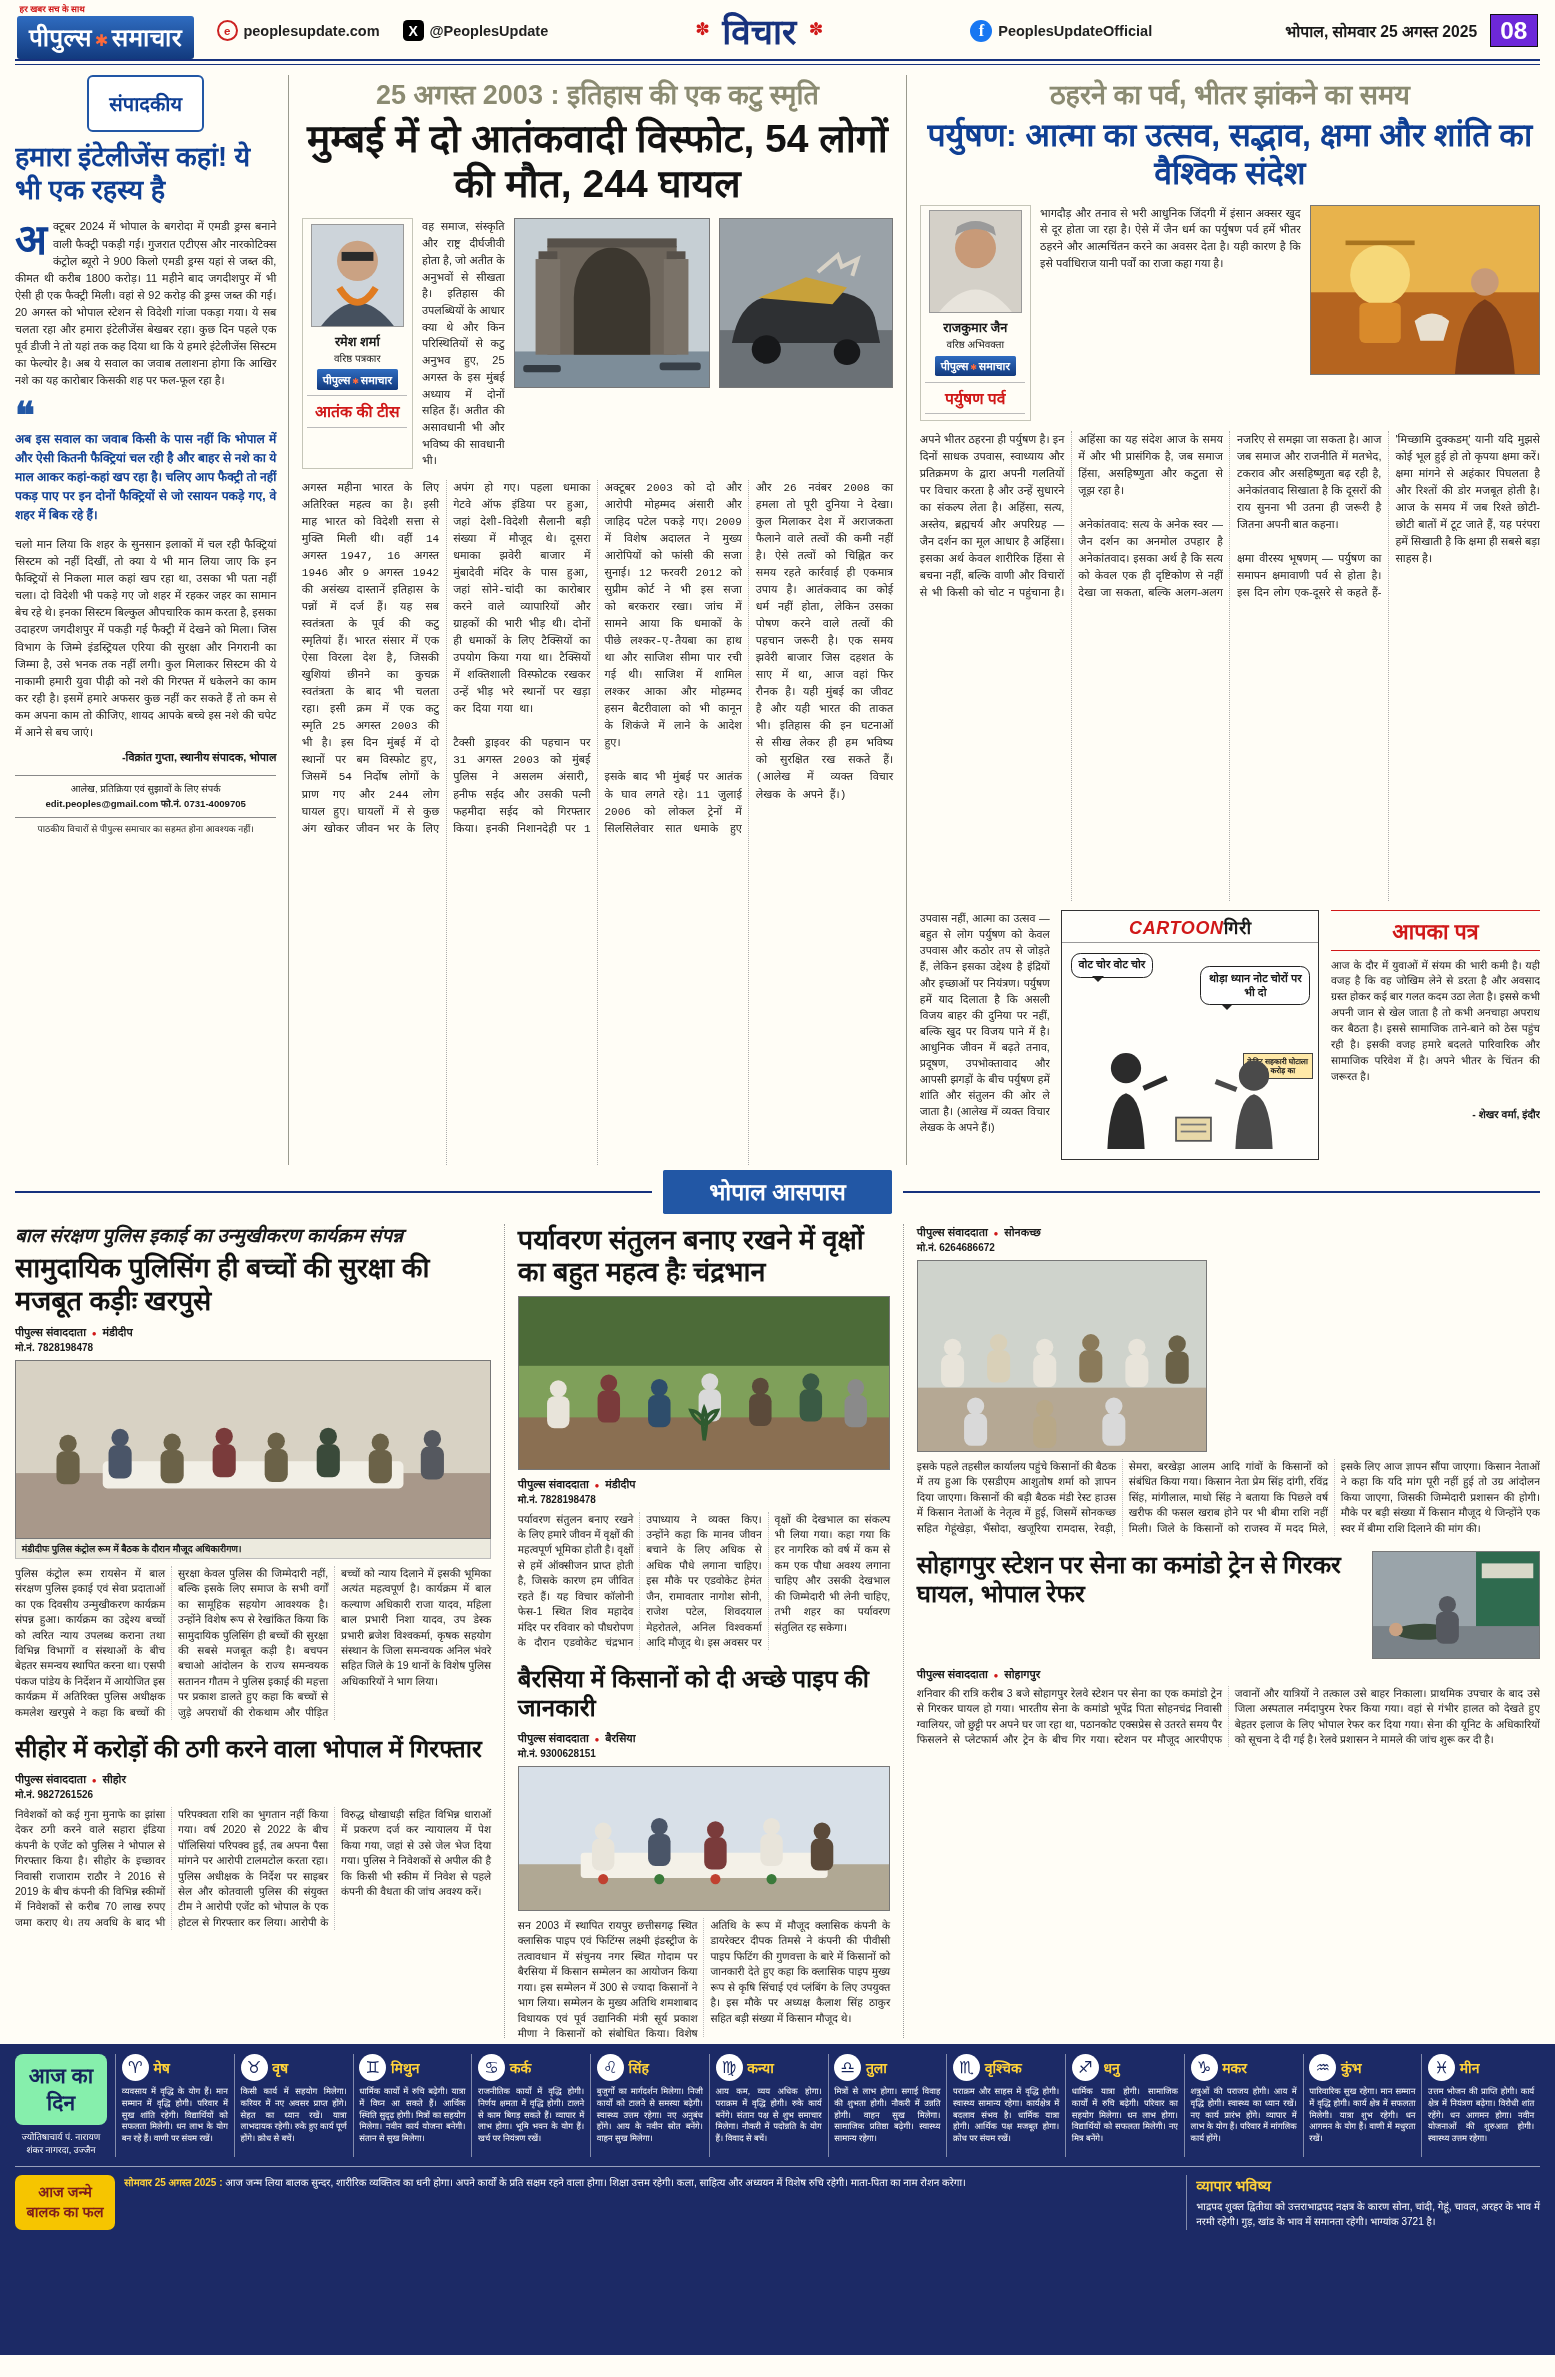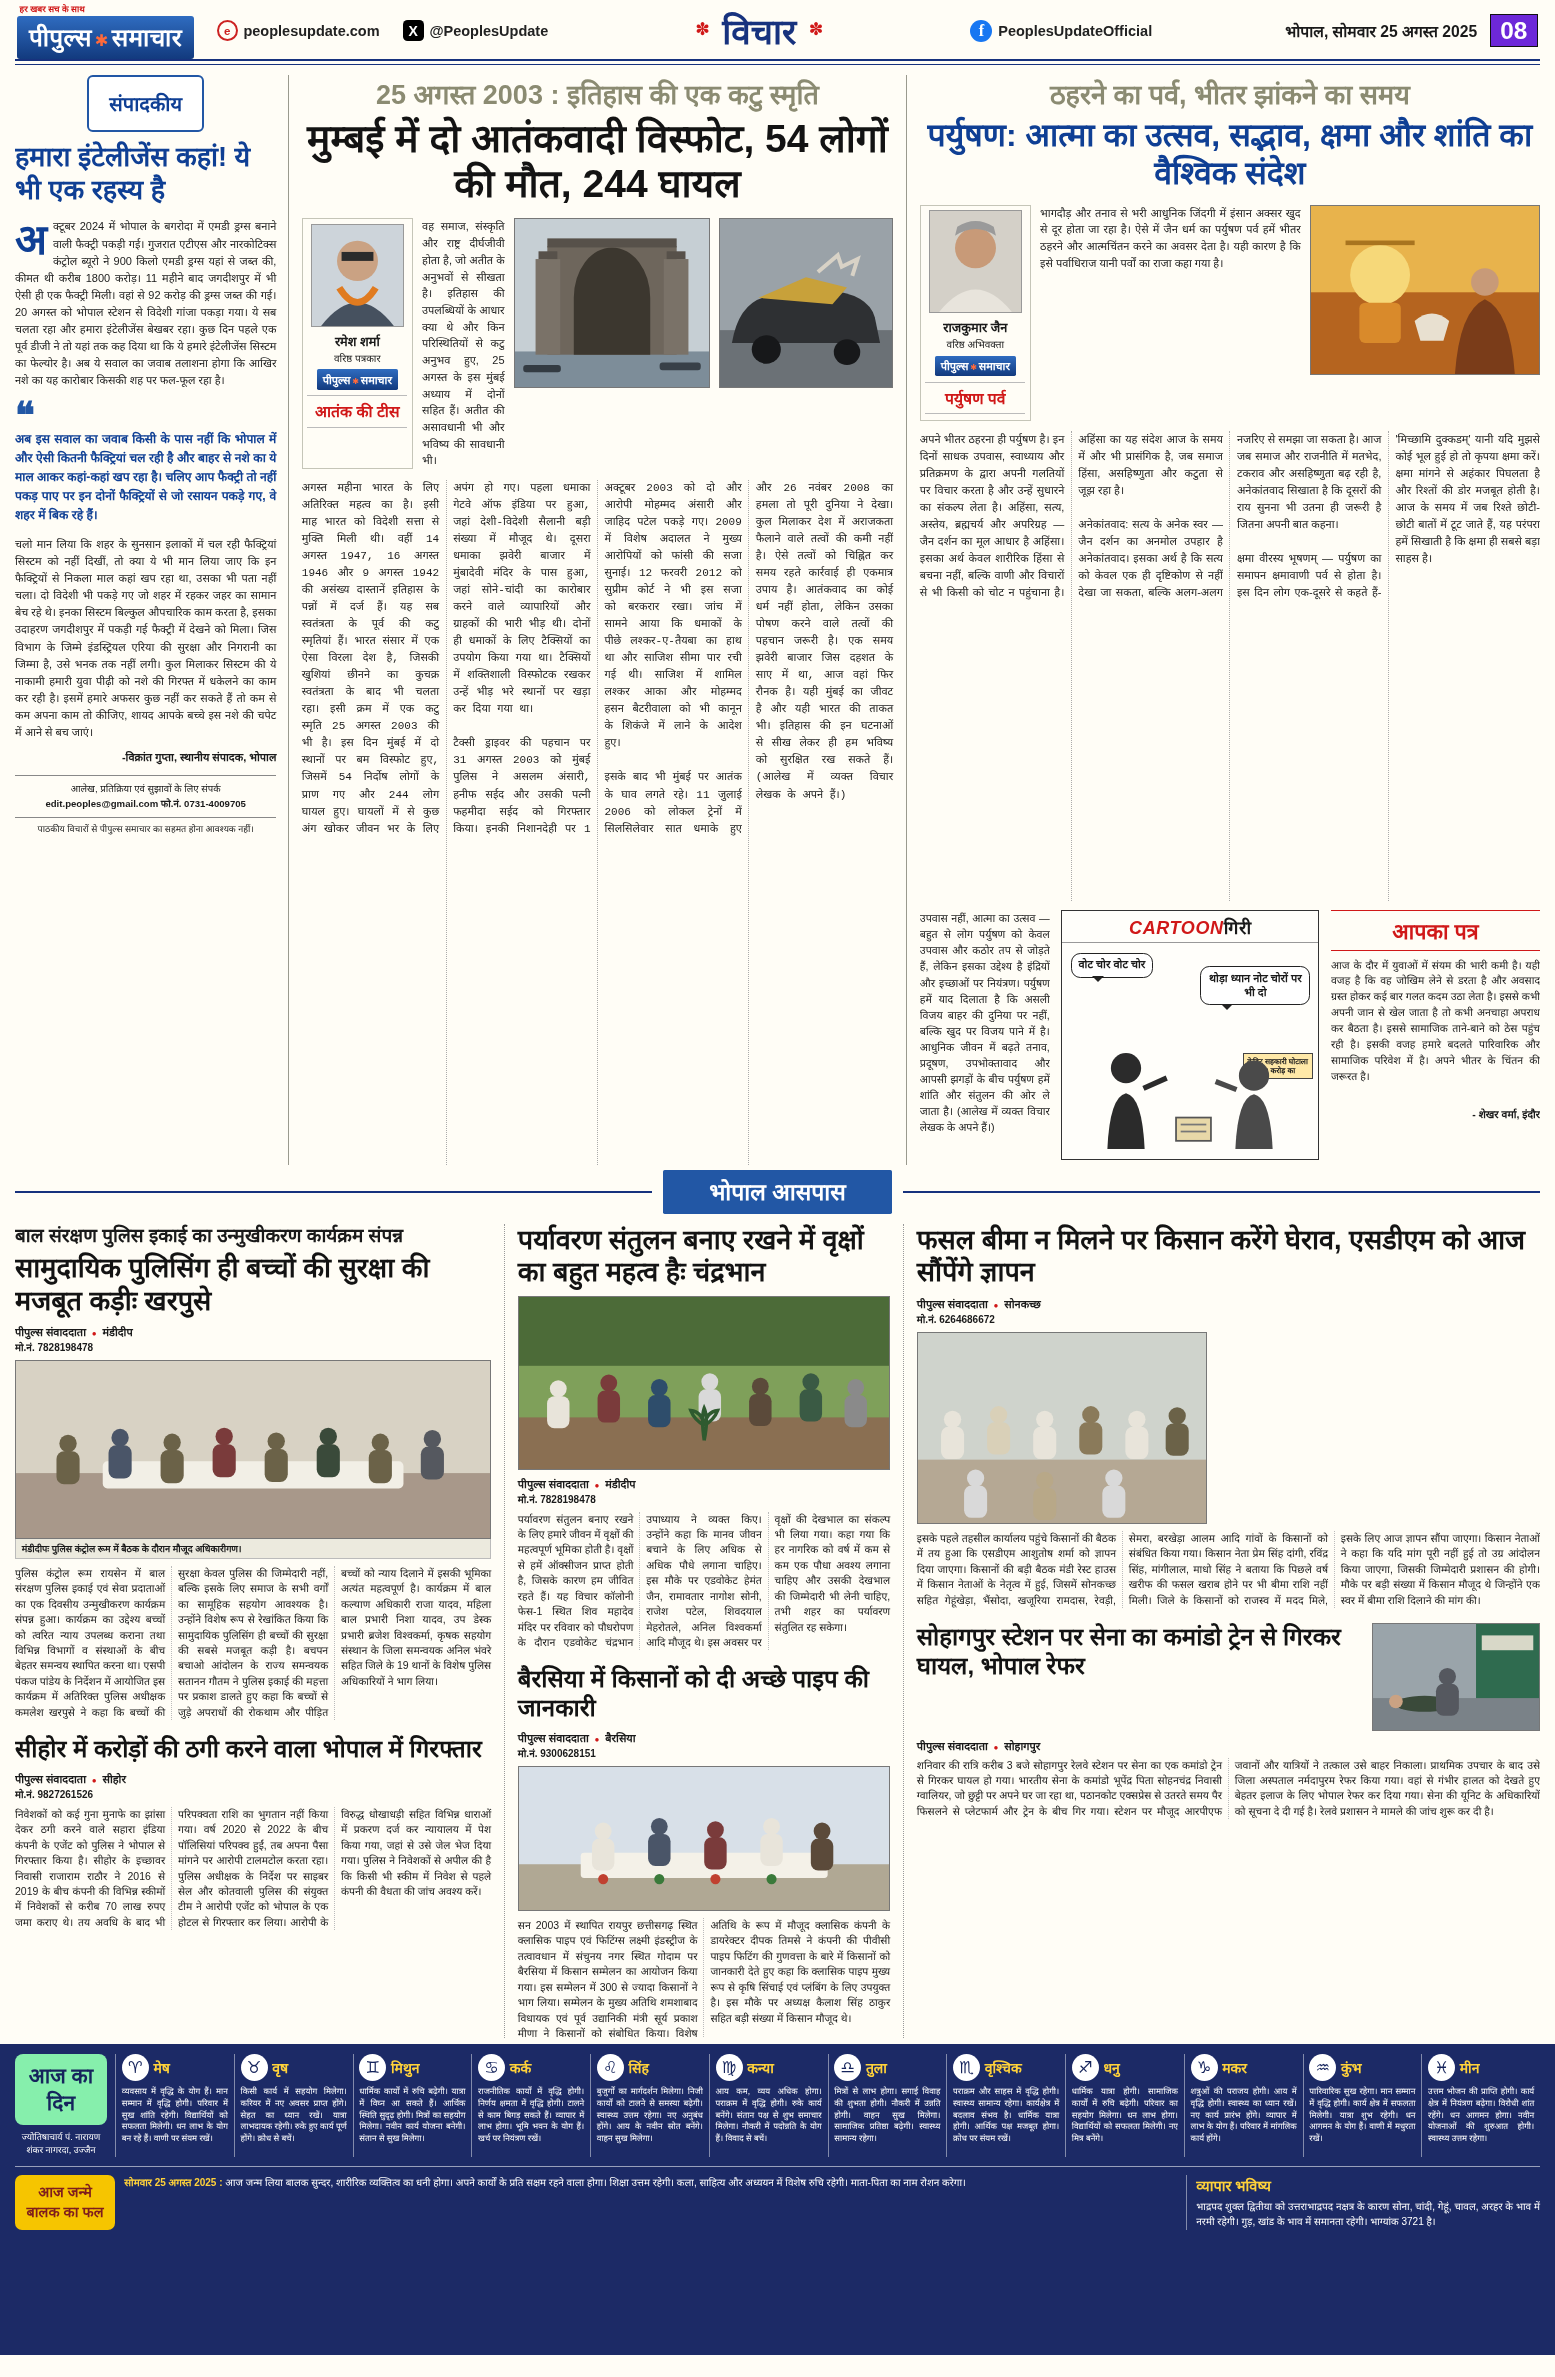--- a/index.html
+++ b/index.html
@@ -80,21 +80,21 @@
   .band { display:flex; align-items:center; gap:11.6px; margin:4.6px 0 1.2px; }
   .band::before,.band::after { content:""; flex:1; border-top:2.9px double #17327e; }
   .band-label { background:#2257a5; color:#fff; font-size:23px; font-weight:800; padding:4.6px 46px 7px; border-radius:1.7px; }
 
   
   .mid-zone { display:flex; height:823px; padding-top:9.3px; overflow:hidden; }
   .mcol1 { width:489px; padding-right:12.8px; overflow:hidden; }
   .mcol2 { width:400px; padding:0 12.8px; border-left:0.6px dotted #999; border-right:0.6px dotted #999; overflow:hidden; }
   .mcol3 { flex:1; padding-left:12.8px; overflow:hidden; }
   .story { margin-bottom:15px; }
-  .story-kicker { font-size:19px; font-weight:bold; margin-bottom:4.6px; line-height:1.25; }
+  .story-kicker { font-size:19px; font-weight:bold; margin-bottom:4.6px; line-height:1.25;font-style:italic; }
   .story-headline { font-size:27px; font-weight:800; line-height:1.2; margin-bottom:7px; color:#131313; }
   .story-headline.small { font-size:24px; }
   .byline-row { display:flex; align-items:baseline; gap:5.8px; font-weight:bold; font-size:11px; }
   .byline-row .bullet { color:#d01818; font-size:8.1px; }
   .phone { font-size:10px; font-weight:bold; margin:1.2px 0 5.8px; }
   .caption { background:#eceade; font-size:9.3px; font-weight:bold; padding:2.9px 5.8px; border:0.6px solid #bbb; border-top:none; margin-bottom:7px; }
   .story-body { column-count:3; column-gap:12.8px; column-rule:0.6px dotted #bbb; font-size:10.5px; line-height:1.47; text-align:justify; }
   .story-body.two { column-count:2; }
   .story-row { display:flex; gap:9.3px; margin-bottom:7px; }
   .story-row .flow { flex:1; font-size:10.5px; line-height:1.47; text-align:justify; }
@@ -401,21 +401,20 @@
             <use href="#prsn" x="450" y="104" fill="#e8e4da"></use>
             <use href="#prsn" x="540" y="112" fill="#5b4a3a"></use>
           </svg>
         </div>
         <div class="story-body two">सन 2003 में स्थापित रायपुर छत्तीसगढ़ स्थित क्लासिक पाइप एवं फिटिंग्स लक्ष्मी इंडस्ट्रीज के तत्वावधान में संचुनय नगर स्थित गोदाम पर बैरसिया में किसान सम्मेलन का आयोजन किया गया। इस सम्मेलन में 300 से ज्यादा किसानों ने भाग लिया। सम्मेलन के मुख्य अतिथि शमशाबाद विधायक एवं पूर्व उद्यानिकी मंत्री सूर्य प्रकाश मीणा ने किसानों को संबोधित किया। विशेष अतिथि के रूप में मौजूद क्लासिक कंपनी के डायरेक्टर दीपक तिमसे ने कंपनी की पीवीसी पाइप फिटिंग की गुणवत्ता के बारे में किसानों को जानकारी देते हुए कहा कि क्लासिक पाइप मुख्य रूप से कृषि सिंचाई एवं प्लंबिंग के लिए उपयुक्त है। इस मौके पर अध्यक्ष कैलाश सिंह ठाकुर सहित बड़ी संख्या में किसान मौजूद थे।</div>
       </article>
     </div>
 
     <div class="mcol3">
       <article class="story">
-        <h2 class="story-headline">फसल बीमा न मिलने पर किसान करेंगे घेराव, एसडीएम को आज सौंपेंगे ज्ञापन</h2>
         <div class="byline-row">
           <span>पीपुल्स संवाददाता</span>
             <span class="bullet">●</span>
             <span>सोनकच्छ</span>
         </div>
         <div class="phone">मो.नं. 6264686672</div>
         <div class="story-row">
           <div class="photo" style="width:290px;height:192px">
             <svg viewBox="0 0 500 330" preserveAspectRatio="none">
               <rect width="500" height="330" fill="#cfd3cc"></rect>

